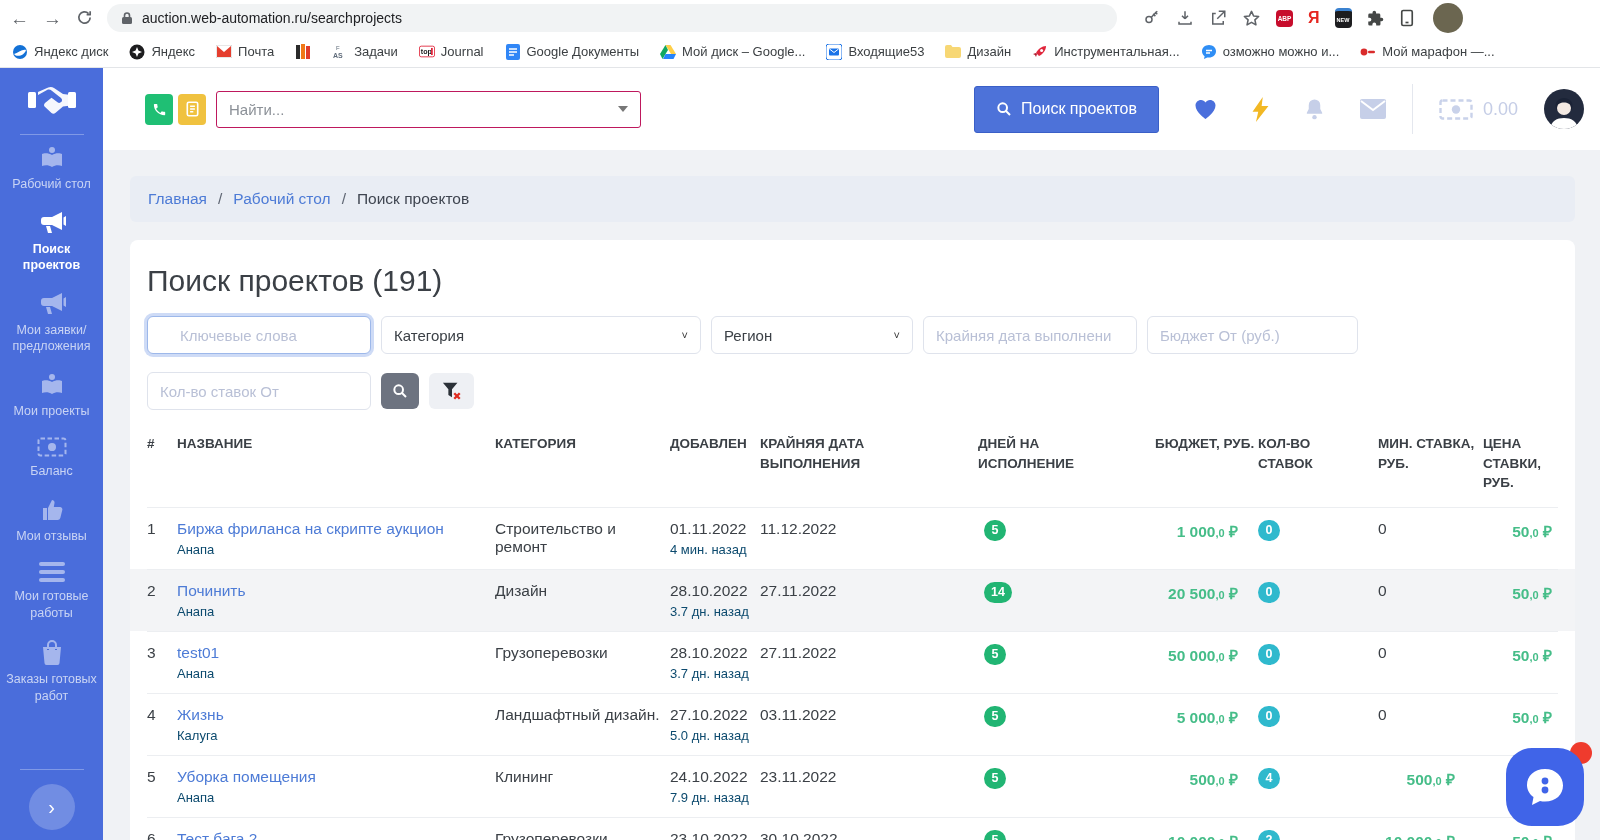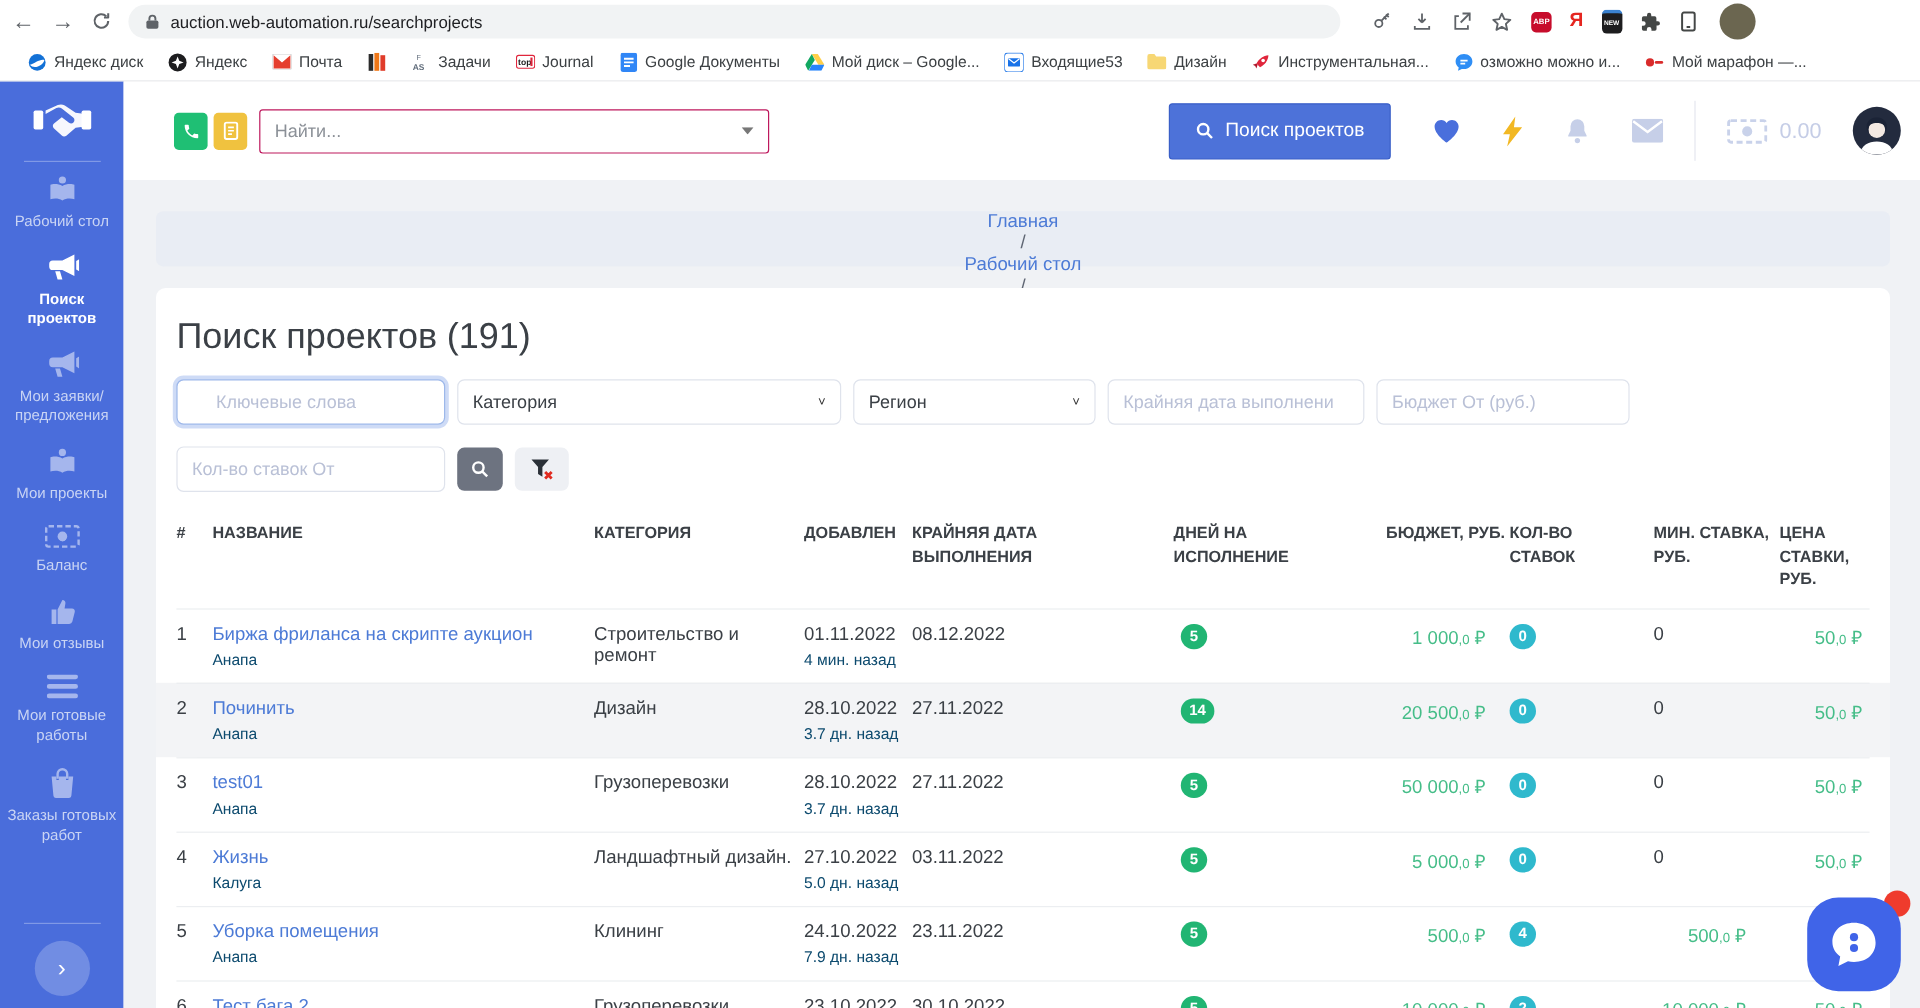--- a/index.html
+++ b/index.html
@@ -19,21 +19,21 @@
             justify-content:center;font-weight:bold;color:#fff;}
   .abp{background:#c70d2c;font-size:6.5px;}
   .yicon{color:#e52620;font-size:16px;font-weight:bold;width:auto;background:none;}
   .newicon{background:#1d1d1f;font-size:5.5px;border-top:3px solid #3b82d0;}
   .chravatar{width:30px;height:30px;border-radius:50%;background:#6b6650;margin-left:4px;
              flex:0 0 auto;}
 
   
   #bookmarksbar{position:absolute;left:0;top:36px;width:1600px;height:32px;background:#fff;
                 border-bottom:1px solid #e3e5e8;display:flex;align-items:center;
-                padding:0 23px;box-sizing:border-box;gap:21px;overflow:hidden;}
+                padding:0 12px;box-sizing:border-box;gap:21px;overflow:hidden;}
   .bookmark{display:flex;align-items:center;gap:6px;font-size:13px;color:#3c4043;
             white-space:nowrap;cursor:pointer;}
   .bicon{width:16px;height:16px;display:flex;align-items:center;justify-content:center;flex:0 0 auto;}
 
   
   #sidebar{position:absolute;left:0;top:68px;width:103px;height:772px;background:#4a6ddb;
            display:flex;flex-direction:column;align-items:center;box-sizing:border-box;
            padding-top:12px;}
   #logo{cursor:pointer;}
   .sdivider{width:64px;height:1px;background:rgba(255,255,255,.3);margin:14px 0 2px;}
@@ -65,21 +65,21 @@
   .hdiv{width:1px;height:50px;background:#e4e7ee;margin:0 26px;flex:0 0 auto;}
   #balance{display:flex;align-items:center;gap:10px;cursor:pointer;}
   #balance .amt{font-size:18px;color:#c5cde6;text-align:center;}
   #uavatar{width:40px;height:40px;border-radius:50%;background:#232b3e;margin-left:26px;
            overflow:hidden;display:flex;align-items:flex-end;justify-content:center;cursor:pointer;}
 
   
   #main{position:absolute;left:103px;top:150px;width:1497px;height:690px;background:#f0f2f5;}
   #breadcrumb{position:absolute;left:27px;top:26px;width:1445px;height:46px;background:#e9edf4;
               border-radius:6px;display:flex;align-items:center;padding:0 18px;
-              box-sizing:border-box;font-size:15.5px;color:#3f4550;flex-direction:column;}
+              box-sizing:border-box;font-size:15.5px;color:#3f4550;}
   #breadcrumb a{color:#4d7bd6;text-decoration:none;cursor:pointer;}
   #breadcrumb .sep{margin:0 11px;color:#5f6673;}
   #card{position:absolute;left:27px;top:90px;width:1445px;height:620px;background:#fff;
         border-radius:8px 8px 0 0;padding:24px 17px 0;box-sizing:border-box;overflow:hidden;}
   #pagetitle{font-size:30px;color:#3b4046;display:flex;align-items:baseline;gap:8px;}
 
   
   #filters{margin-top:18px;display:flex;flex-wrap:wrap;gap:9px 10px;align-items:center;}
   .fin{height:38px;border:1px solid #dfe3ec;border-radius:6px;padding:0 12px;font-size:15px;
        color:#333;box-sizing:border-box;outline:none;background:#fff;
@@ -115,21 +115,21 @@
   .trow{border-top:1px solid #eceef1;padding:12px 0;font-size:15.5px;color:#3b4046;}
   .trow.hl{background:#f3f4f6;box-shadow:-17px 0 0 #f3f4f6,17px 0 0 #f3f4f6;}
   .pname a{color:#4d7bd6;text-decoration:none;cursor:pointer;}
   .sub{font-size:13px;color:#0c4a6e;margin-top:4px;}
   .badge{display:inline-flex;align-items:center;justify-content:center;min-width:22px;height:21px;
          padding:0 7px;border-radius:11px;color:#fff;font-size:12.5px;font-weight:bold;
          box-sizing:border-box;}
   .bg-green{background:#21b573;}
   .bg-teal{background:#2fb9cd;}
   .cell-days{padding-left:6px;}
-  .money{color:#45bd88;white-space:nowrap;}
+  .money{color:#45bd88;white-space:nowrap;font-weight:bold;}
   .money .md{font-size:11px;}
   .cell-budget{display:flex;justify-content:flex-end;padding-right:20px;box-sizing:border-box;}
   .cell-min.is-money{display:flex;justify-content:flex-end;padding-right:28px;box-sizing:border-box;}
   .cell-price{display:flex;justify-content:flex-end;padding-right:6px;box-sizing:border-box;}
 
   
   #chatwrap{position:absolute;right:10px;bottom:12px;width:84px;height:84px;}
   #chatdot{position:absolute;top:-2px;right:-2px;width:22px;height:22px;border-radius:50%;
            background:#ef3b2d;}
   #chatbtn{position:absolute;left:0;top:4px;width:78px;height:78px;border-radius:26px;
@@ -543,21 +543,21 @@
           <div class="hc w70"><span>КОЛ-ВО СТАВОК</span></div>
           <div class="hc w95"><span>МИН. СТАВКА, РУБ.</span></div>
           <div class="hc w60"><span>ЦЕНА СТАВКИ, РУБ.</span></div>
         </div>
       <div id="tbody">
           <div class="trow">
             <div>1</div>
             <div class="pname"><a>Биржа фриланса на скрипте аукцион</a><div class="sub">Анапа</div></div>
             <div>Строительство и ремонт</div>
             <div>01.11.2022<div class="sub">4 мин. назад</div></div>
-            <div>08.12.2022</div>
+            <div>11.12.2022</div>
             <div></div>
             <div class="cell-days"><span class="badge bg-green">5</span></div>
             <div class="cell-budget">
               <span class="money"><span class="mm">1 000</span><span class="md">,0</span> ₽</span>
             </div>
             <div><span class="badge bg-teal">0</span></div>
             <div class="cell-min">0</div>
             <div class="cell-price">
               <span class="money"><span class="mm">50</span><span class="md">,0</span> ₽</span>
             </div>

